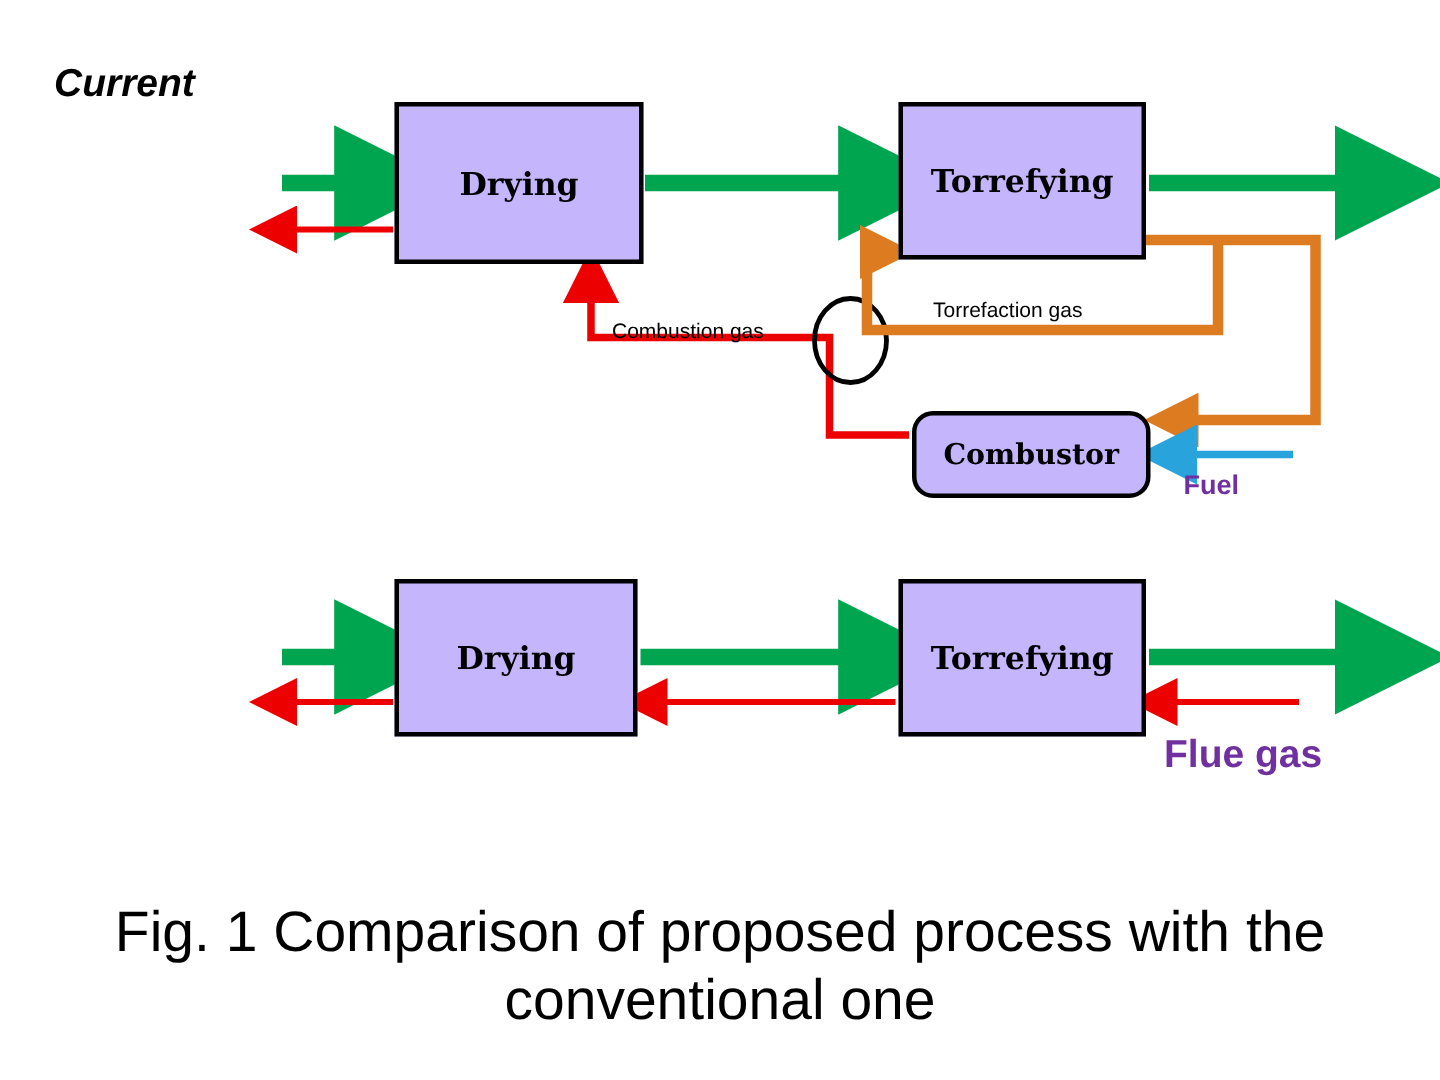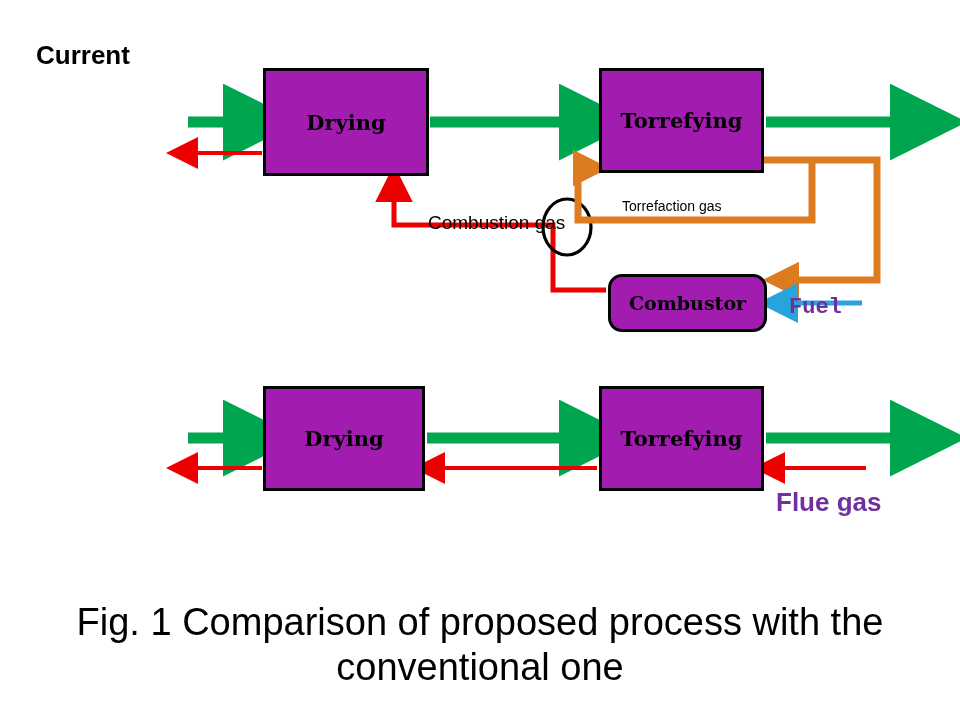--- a/index.html
+++ b/index.html
@@ -6,50 +6,50 @@
   body{width:960px;height:720px;position:relative;overflow:hidden;
        font-family:"Liberation Sans",sans-serif;}
   #stage{position:absolute;left:0;top:0;width:960px;height:720px;}
   svg#flow{position:absolute;left:0;top:0;width:960px;height:720px;}
 
   .section-label{
     position:absolute;font-family:"Liberation Sans",sans-serif;
     font-weight:bold;font-size:26px;color:#000;letter-spacing:0px;
     white-space:nowrap;
   }
-  #lbl-current{left:36px;top:40px;}
+  #lbl-current{left:36px;top:40px;font-style:italic;}
   #lbl-proposed{left:36px;top:338px;}
 
   .unit-box{
-    position:absolute;background:#a21caf;border:3px solid #000000;
+    position:absolute;background:#c4b5fd;border:3px solid #000000;
     display:flex;align-items:center;justify-content:center;
     font-family:"DejaVu Serif","Liberation Serif",serif;
     font-weight:bold;font-size:21px;color:#000;white-space:nowrap;
     box-sizing:border-box;
   }
   .unit-box.rounded{border-radius:14px;}
 
   #box-dry-cur{left:263px;top:68px;width:166px;height:108px;}
   #box-tor-cur{left:599px;top:68px;width:165px;height:105px;}
   #box-comb{left:608px;top:258px;width:159px;height:58px;font-size:19px;margin-top:16px;}
   #box-dry-pro{left:263px;top:386px;width:162px;height:105px;}
   #box-tor-pro{left:599px;top:386px;width:165px;height:105px;}
 
   .stream-label{
     position:absolute;font-family:"Liberation Sans",sans-serif;
     font-weight:normal;color:#000;white-space:nowrap;
   }
-  #lbl-combustion{left:408px;top:212px;font-size:19px;margin-left:20px;}
+  #lbl-combustion{left:408px;top:212px;font-size:14px;}
   #lbl-torrefaction{left:622px;top:198px;font-size:14px;}
 
   .accent-label{
     position:absolute;font-family:"Liberation Sans",sans-serif;
     font-weight:bold;white-space:nowrap;
   }
-  #lbl-fuel{left:789px;top:295px;font-size:22px;font-family:Liberation Mono, monospace;}
+  #lbl-fuel{left:789px;top:313px;font-size:18px;}
   #lbl-fluegas{left:776px;top:487px;font-size:26px;}
 
   #caption{
     position:absolute;left:0;top:600px;width:960px;text-align:center;
     font-family:Liberation Sans, sans-serif;font-weight:normal;
     font-size:38px;line-height:1.18;color:#000;
   }
 </style>
 </head>
 <body>

